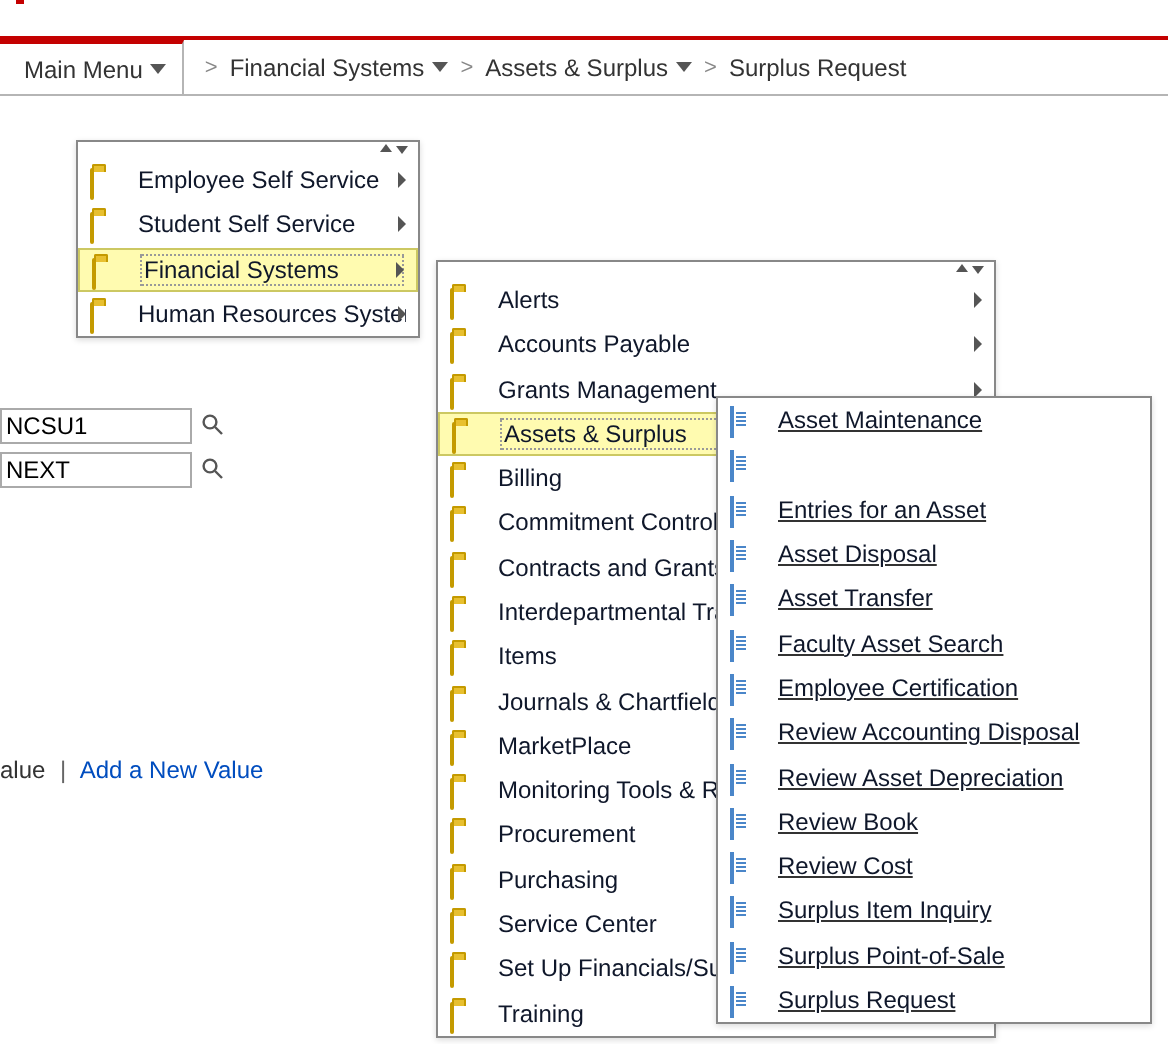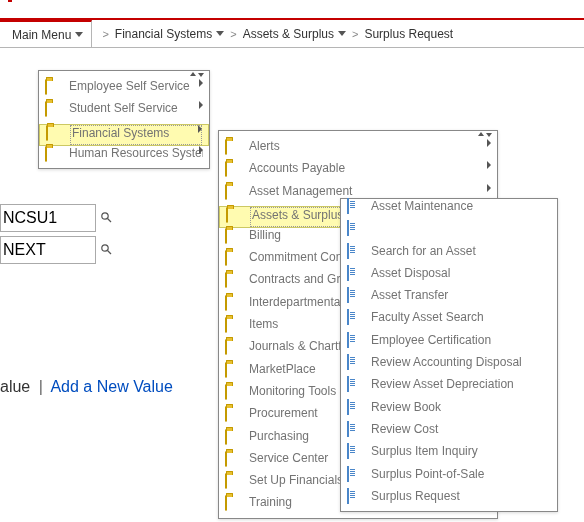--- a/index.html
+++ b/index.html
@@ -76,64 +76,65 @@
     position: relative;
     height: calc(522px - 48px);
   }
   .searchblock {
     position: absolute;
     left: 0; top: 156px;
     z-index: 0;
   }
   .searchblock .row { display: flex; align-items: center; margin-bottom: 4px; }
   .searchblock input {
-    font-size: 16px;
+    font-size: 12px;
     border: 1px solid #aaa;
-    height: 28px;
+    height: 18px;
     width: 96px;
     padding: 0 2px;
   }
   .mag {
     margin-left: 4px;
     color: #555;
   }
   .linkrow {
     position: absolute;
     left: 0; top: 330px;
-    font-size: 16px;
+    font-size: 12px;
   }
   .linkrow a { color: #004dbf; text-decoration: none; }
   .linkrow .sep { color: #666; padding: 0 4px; }
 
   .menu {
     position: absolute;
     background: #fff;
     border: 1px solid #888;
     box-shadow: 0 1px 3px rgba(0,0,0,0.15);
     z-index: 10;
   }
   .menu1 { left: 38px; top: 22px; width: 172px; }
   .menu2 { left: 218px; top: 82px; width: 280px; }
-  .menu3 { left: 340px; top: 150px; width: 218px; }
+  .menu3 { left: 358px; top: 150px; width: 218px; text-decoration: underline; }
   .sort-icons {
     height: 8px;
     display: flex;
     justify-content: flex-end;
     padding: 1px 5px 3px 0;
   }
   .sort-icons .up, .sort-icons .dn {
     width: 0; height: 0; margin-left: 2px;
   }
   .sort-icons .up { border-left: 3px solid transparent; border-right:3px solid transparent; border-bottom:4px solid #555; }
   .sort-icons .dn { border-left: 3px solid transparent; border-right:3px solid transparent; border-top:4px solid #555; margin-top:1px;}
   .mitem {
     display: flex;
+    align-items: center;
     height: 22.3px;
     padding: 0 6px;
-    color: #737373;
+    color: #0f172a;
     cursor: pointer;
     position: relative;
   }
   .mitem.highlight {
     background: #fffbb0;
     border: 1px solid #ccc862;
     height: 22px;
     margin: 0;
   }
   .mitem .icon {
@@ -288,21 +289,21 @@
           <span class="label">Alerts</span>
           <span class="arrow-right"></span>
         </div>
         <div class="mitem">
           <span class="icon"><span class="folder-icon"></span></span>
           <span class="label">Accounts Payable</span>
           <span class="arrow-right"></span>
         </div>
         <div class="mitem">
           <span class="icon"><span class="folder-icon"></span></span>
-          <span class="label">Asset Management</span>
+          <span class="label">Grants Management</span>
           <span class="arrow-right"></span>
         </div>
         <div class="mitem highlight">
           <span class="icon"><span class="folder-icon"></span></span>
           <span class="label">Assets &amp; Surplus</span>
           <span class="arrow-right"></span>
         </div>
         <div class="mitem">
           <span class="icon"><span class="folder-icon"></span></span>
           <span class="label">Billing</span>
@@ -362,21 +363,21 @@
     <div id="menu3-items">
         <div class="mitem">
           <span class="icon"><span class="doc-icon"></span></span>
           <span class="label">Asset Maintenance</span>
         </div>
         <div class="mitem">
           <span class="icon"><span class="doc-icon"></span></span>
         </div>
         <div class="mitem">
           <span class="icon"><span class="doc-icon"></span></span>
-          <span class="label">Search for an Asset</span>
+          <span class="label">Entries for an Asset</span>
         </div>
         <div class="mitem">
           <span class="icon"><span class="doc-icon"></span></span>
           <span class="label">Asset Disposal</span>
         </div>
         <div class="mitem">
           <span class="icon"><span class="doc-icon"></span></span>
           <span class="label">Asset Transfer</span>
         </div>
         <div class="mitem">

